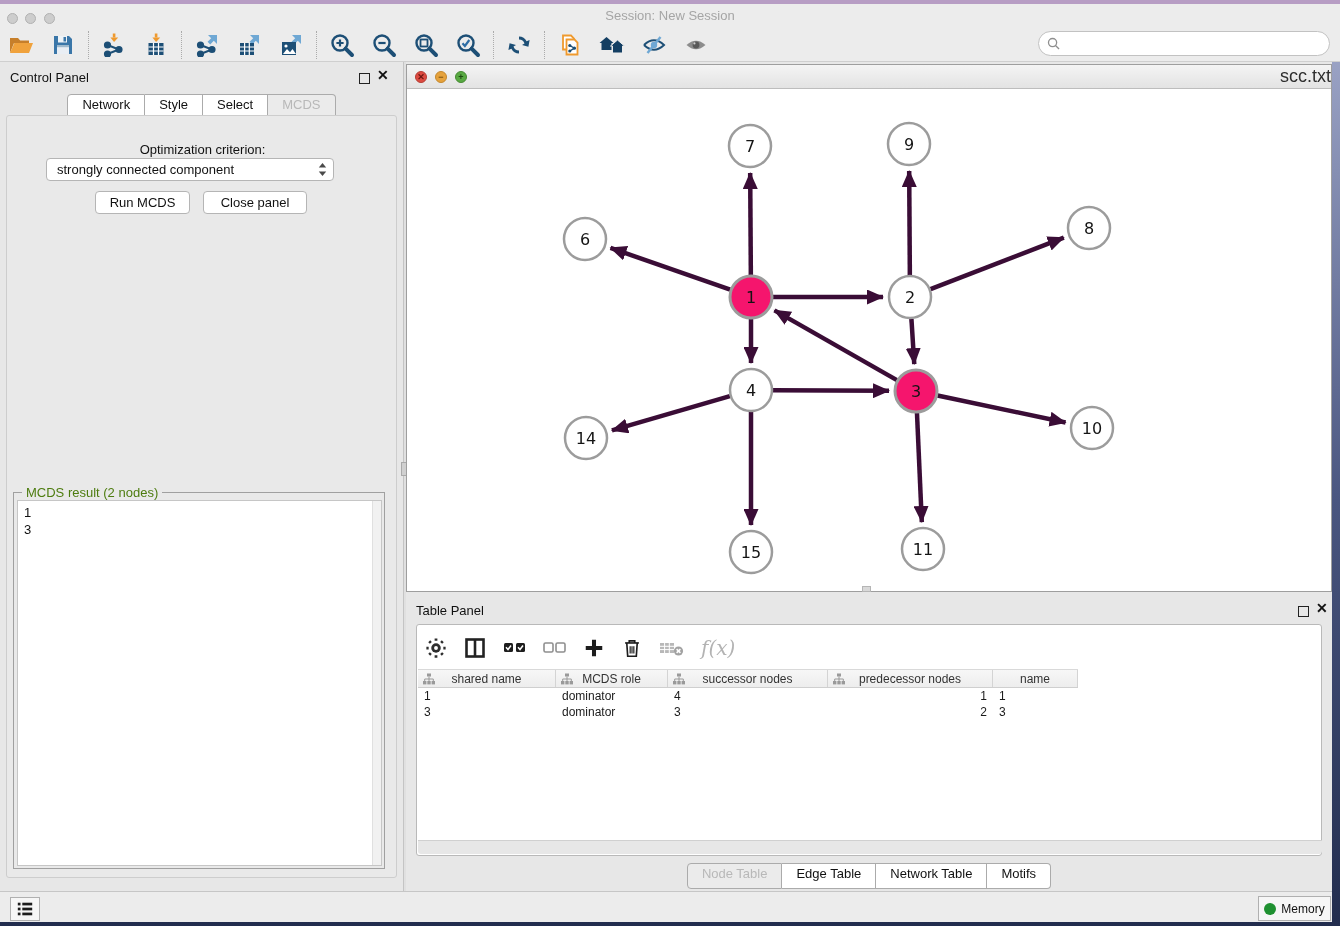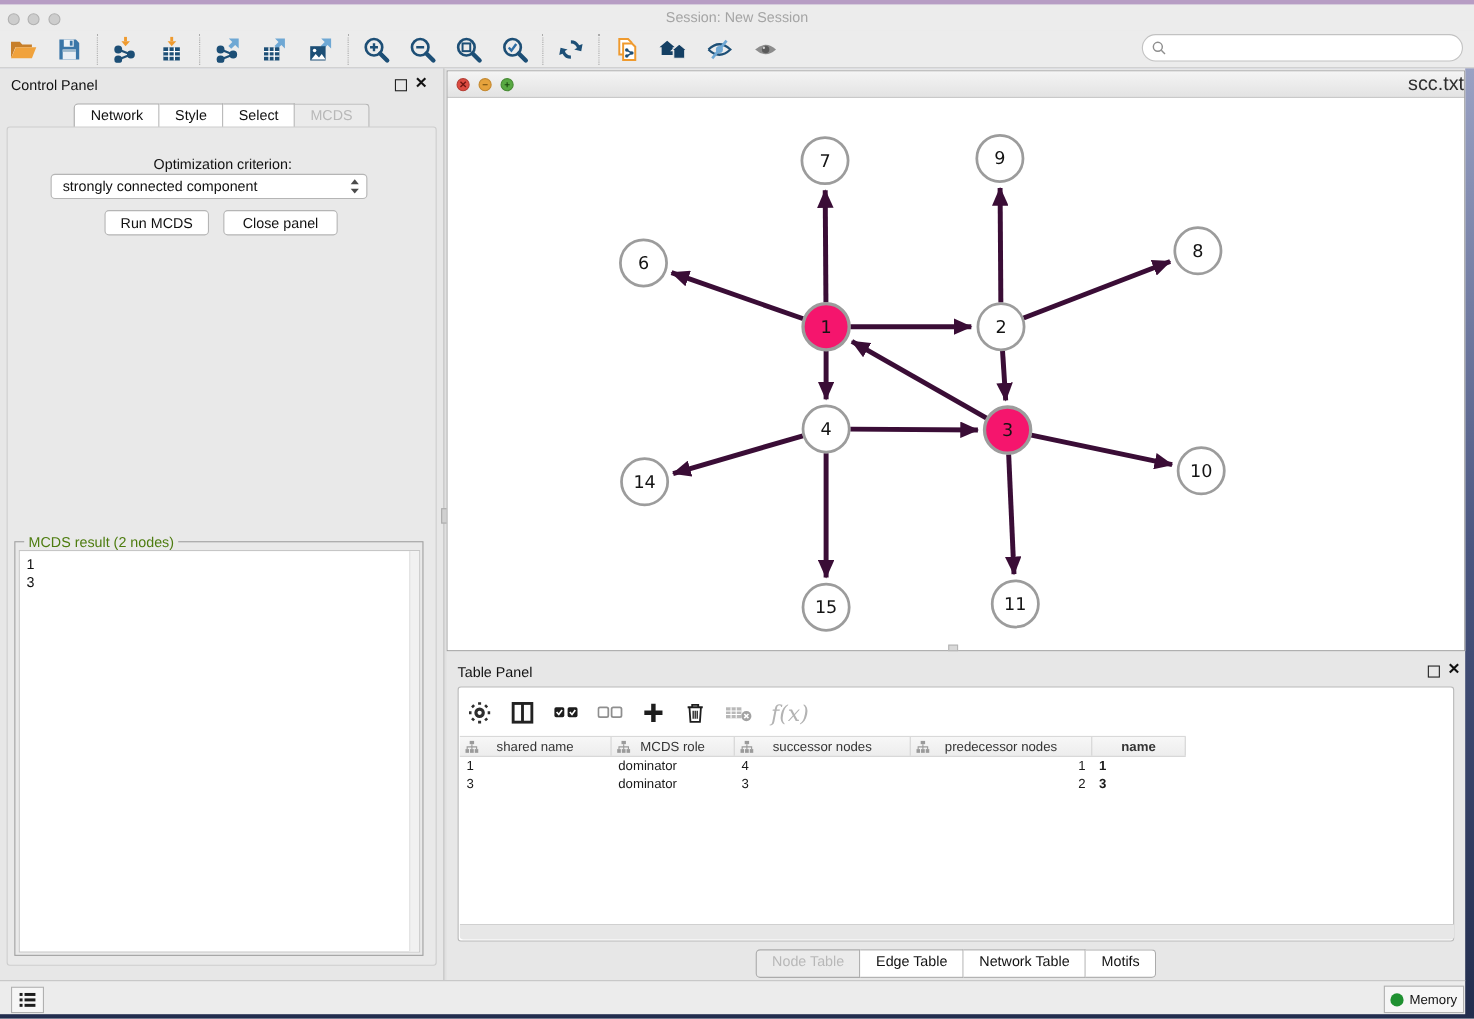--- a/index.html
+++ b/index.html
@@ -72,21 +72,21 @@
   #tp-toolbar { left:8px; top:4px; height:38px; display:flex; align-items:center; gap:16px; }
   #tp-grid { left:1px; top:44px; width:660px; }
   .hdr-row { display:flex; height:19px; background:linear-gradient(#f7f7f7,#ededed);
              border-top:1px solid #d9d9d9; border-bottom:1px solid #cfcfcf; }
   .hdr-cell { position:relative; display:flex; align-items:center; justify-content:center;
               font-size:12px; color:#333; border-right:1px solid #d4d4d4; }
   .hdr-cell svg { position:absolute; left:5px; }
   .data-row { display:flex; height:16px; font-size:12px; color:#1a1a1a; align-items:center; }
   .cell { padding:0 6px; overflow:hidden; white-space:nowrap; }
   .c0 { width:138px; } .c1 { width:112px; } .c2 { width:160px; text-align:left; }
-  .c3 { width:165px; text-align:right; } .c4 { width:85px;font-weight:bold; }
+  .c3 { width:165px; text-align:right; } .c4 { width:85px; }
   #tp-hscroll { left:1px; bottom:1px; width:904px; height:14px; background:#e7e7e7; border-top:1px solid #d0d0d0;
                 border-radius:0 0 3px 3px; }
   #tp-tabs { left:0; top:268px; width:926px; display:flex; justify-content:center; }
 
   
   #statusbar { left:0; top:891px; width:1332px; height:31px; background:#ececec; border-top:1px solid #c6c6c6; }
   #status-list-btn { left:10px; top:5px; width:30px; height:24px; background:#f6f6f6; border:1px solid #b0b0b0;
                      display:flex; align-items:center; justify-content:center; }
   #memory-btn { left:1258px; top:4px; width:73px; height:25px; background:#f6f6f6; border:1px solid #b0b0b0;
                 display:flex; align-items:center; justify-content:center; gap:5px; font-size:12px; color:#111; }

